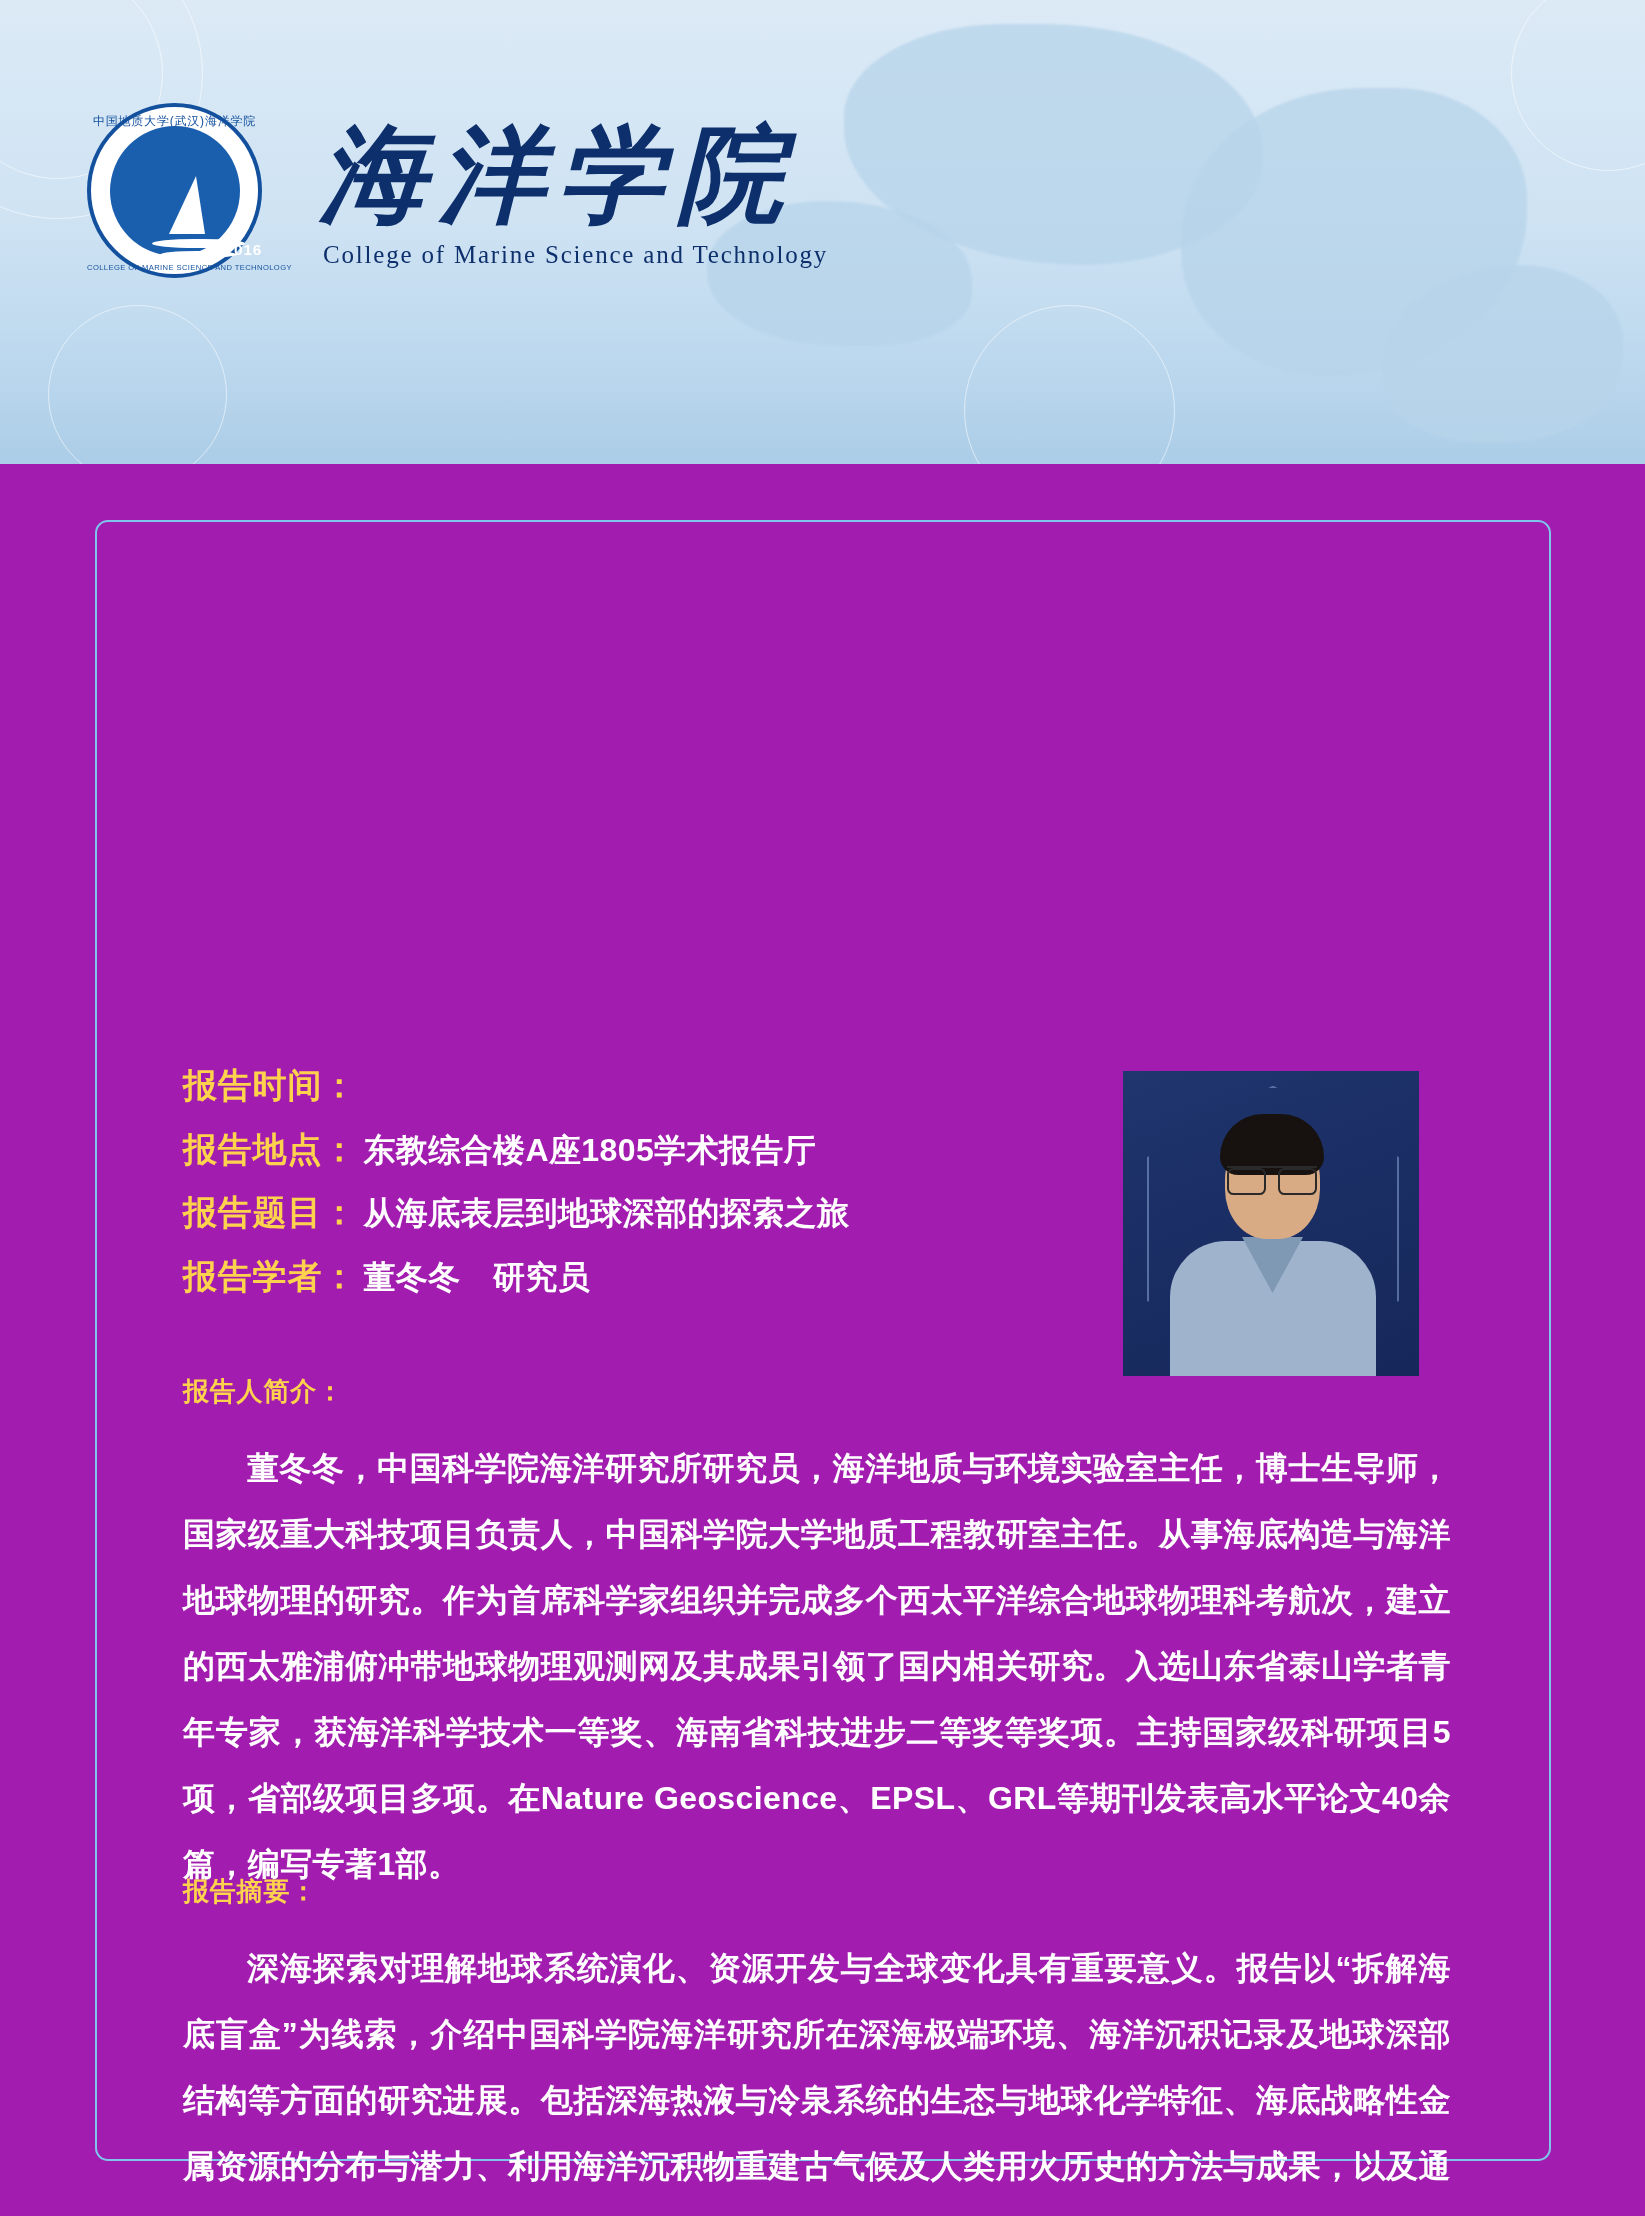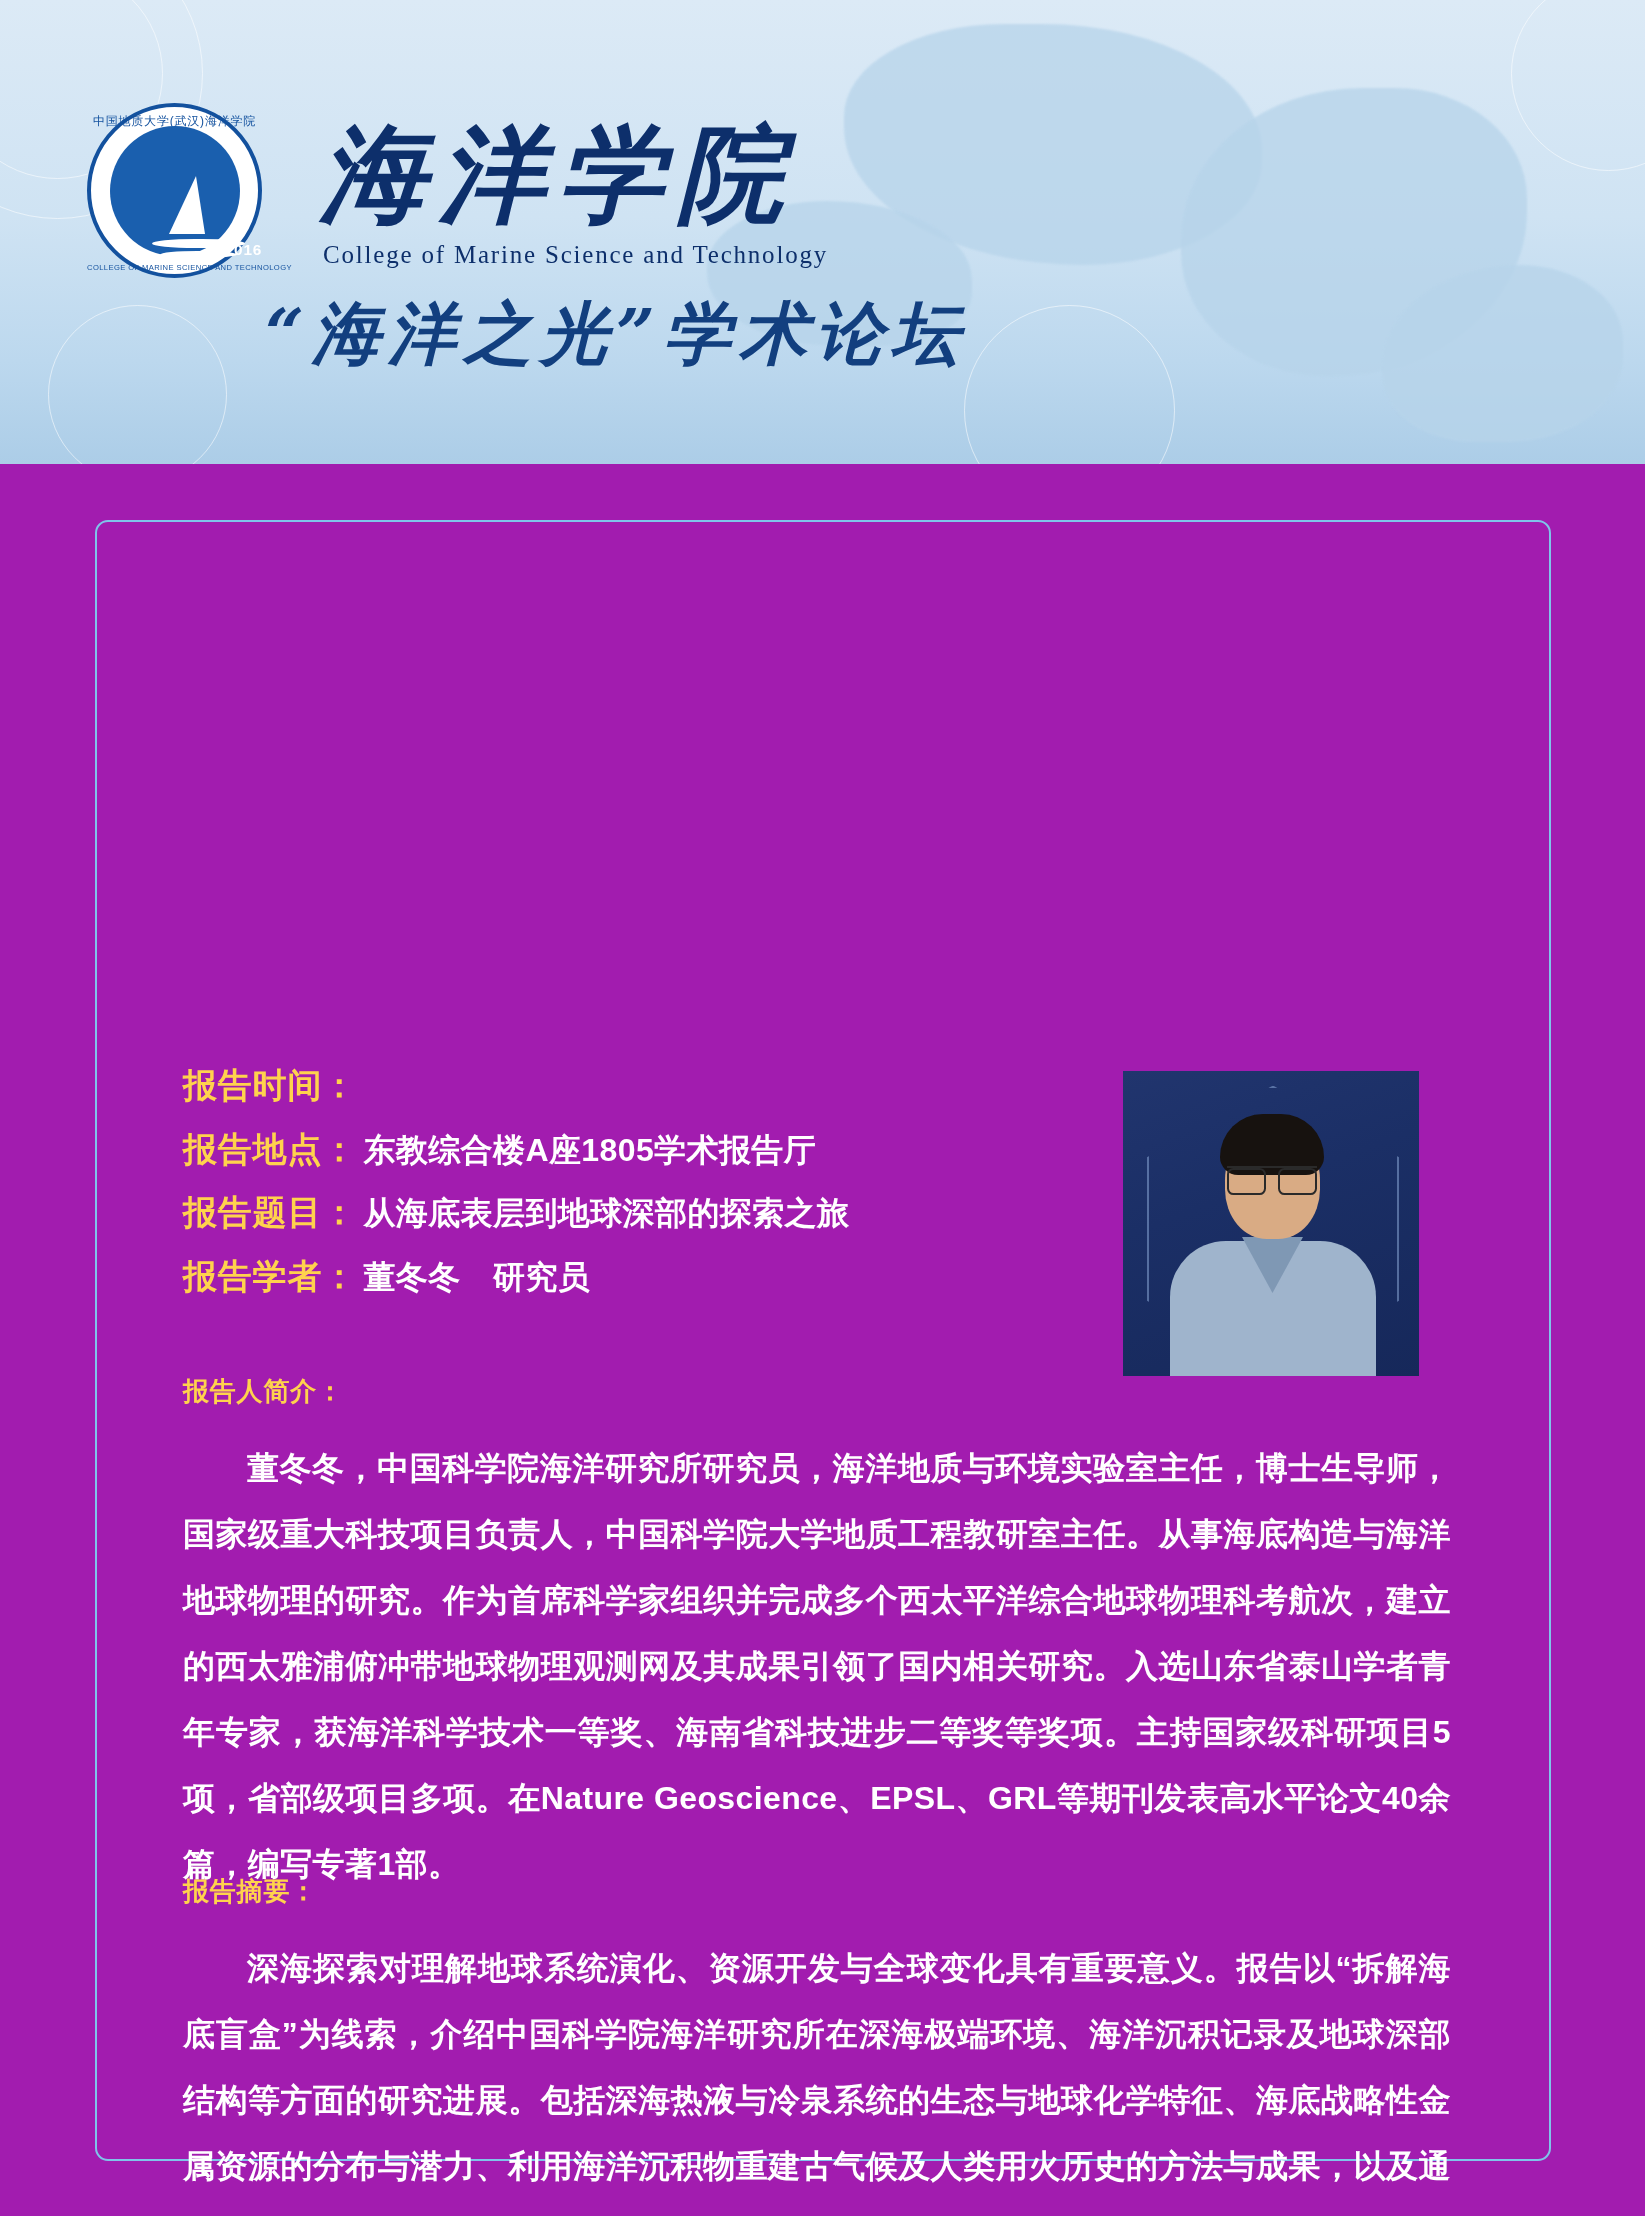--- a/index.html
+++ b/index.html
@@ -332,21 +332,20 @@
         <div class="logo-wave"></div>
         <div class="logo-wave2"></div>
       </div>
       <div class="logo-year">2016</div>
     </div>
 
     <div class="brand-cn">海洋学院</div>
     <div class="brand-en">College of Marine Science and Technology</div>
 
     <div class="forum-title">
-      <span class="t-main">“海洋之光”学术论坛</span>
     </div>
 
     <div class="header-bottom-line"></div>
   </div>
 
   <div class="main">
     <div class="card"></div>
 
     <div class="info-block">
       <div class="info-row">

